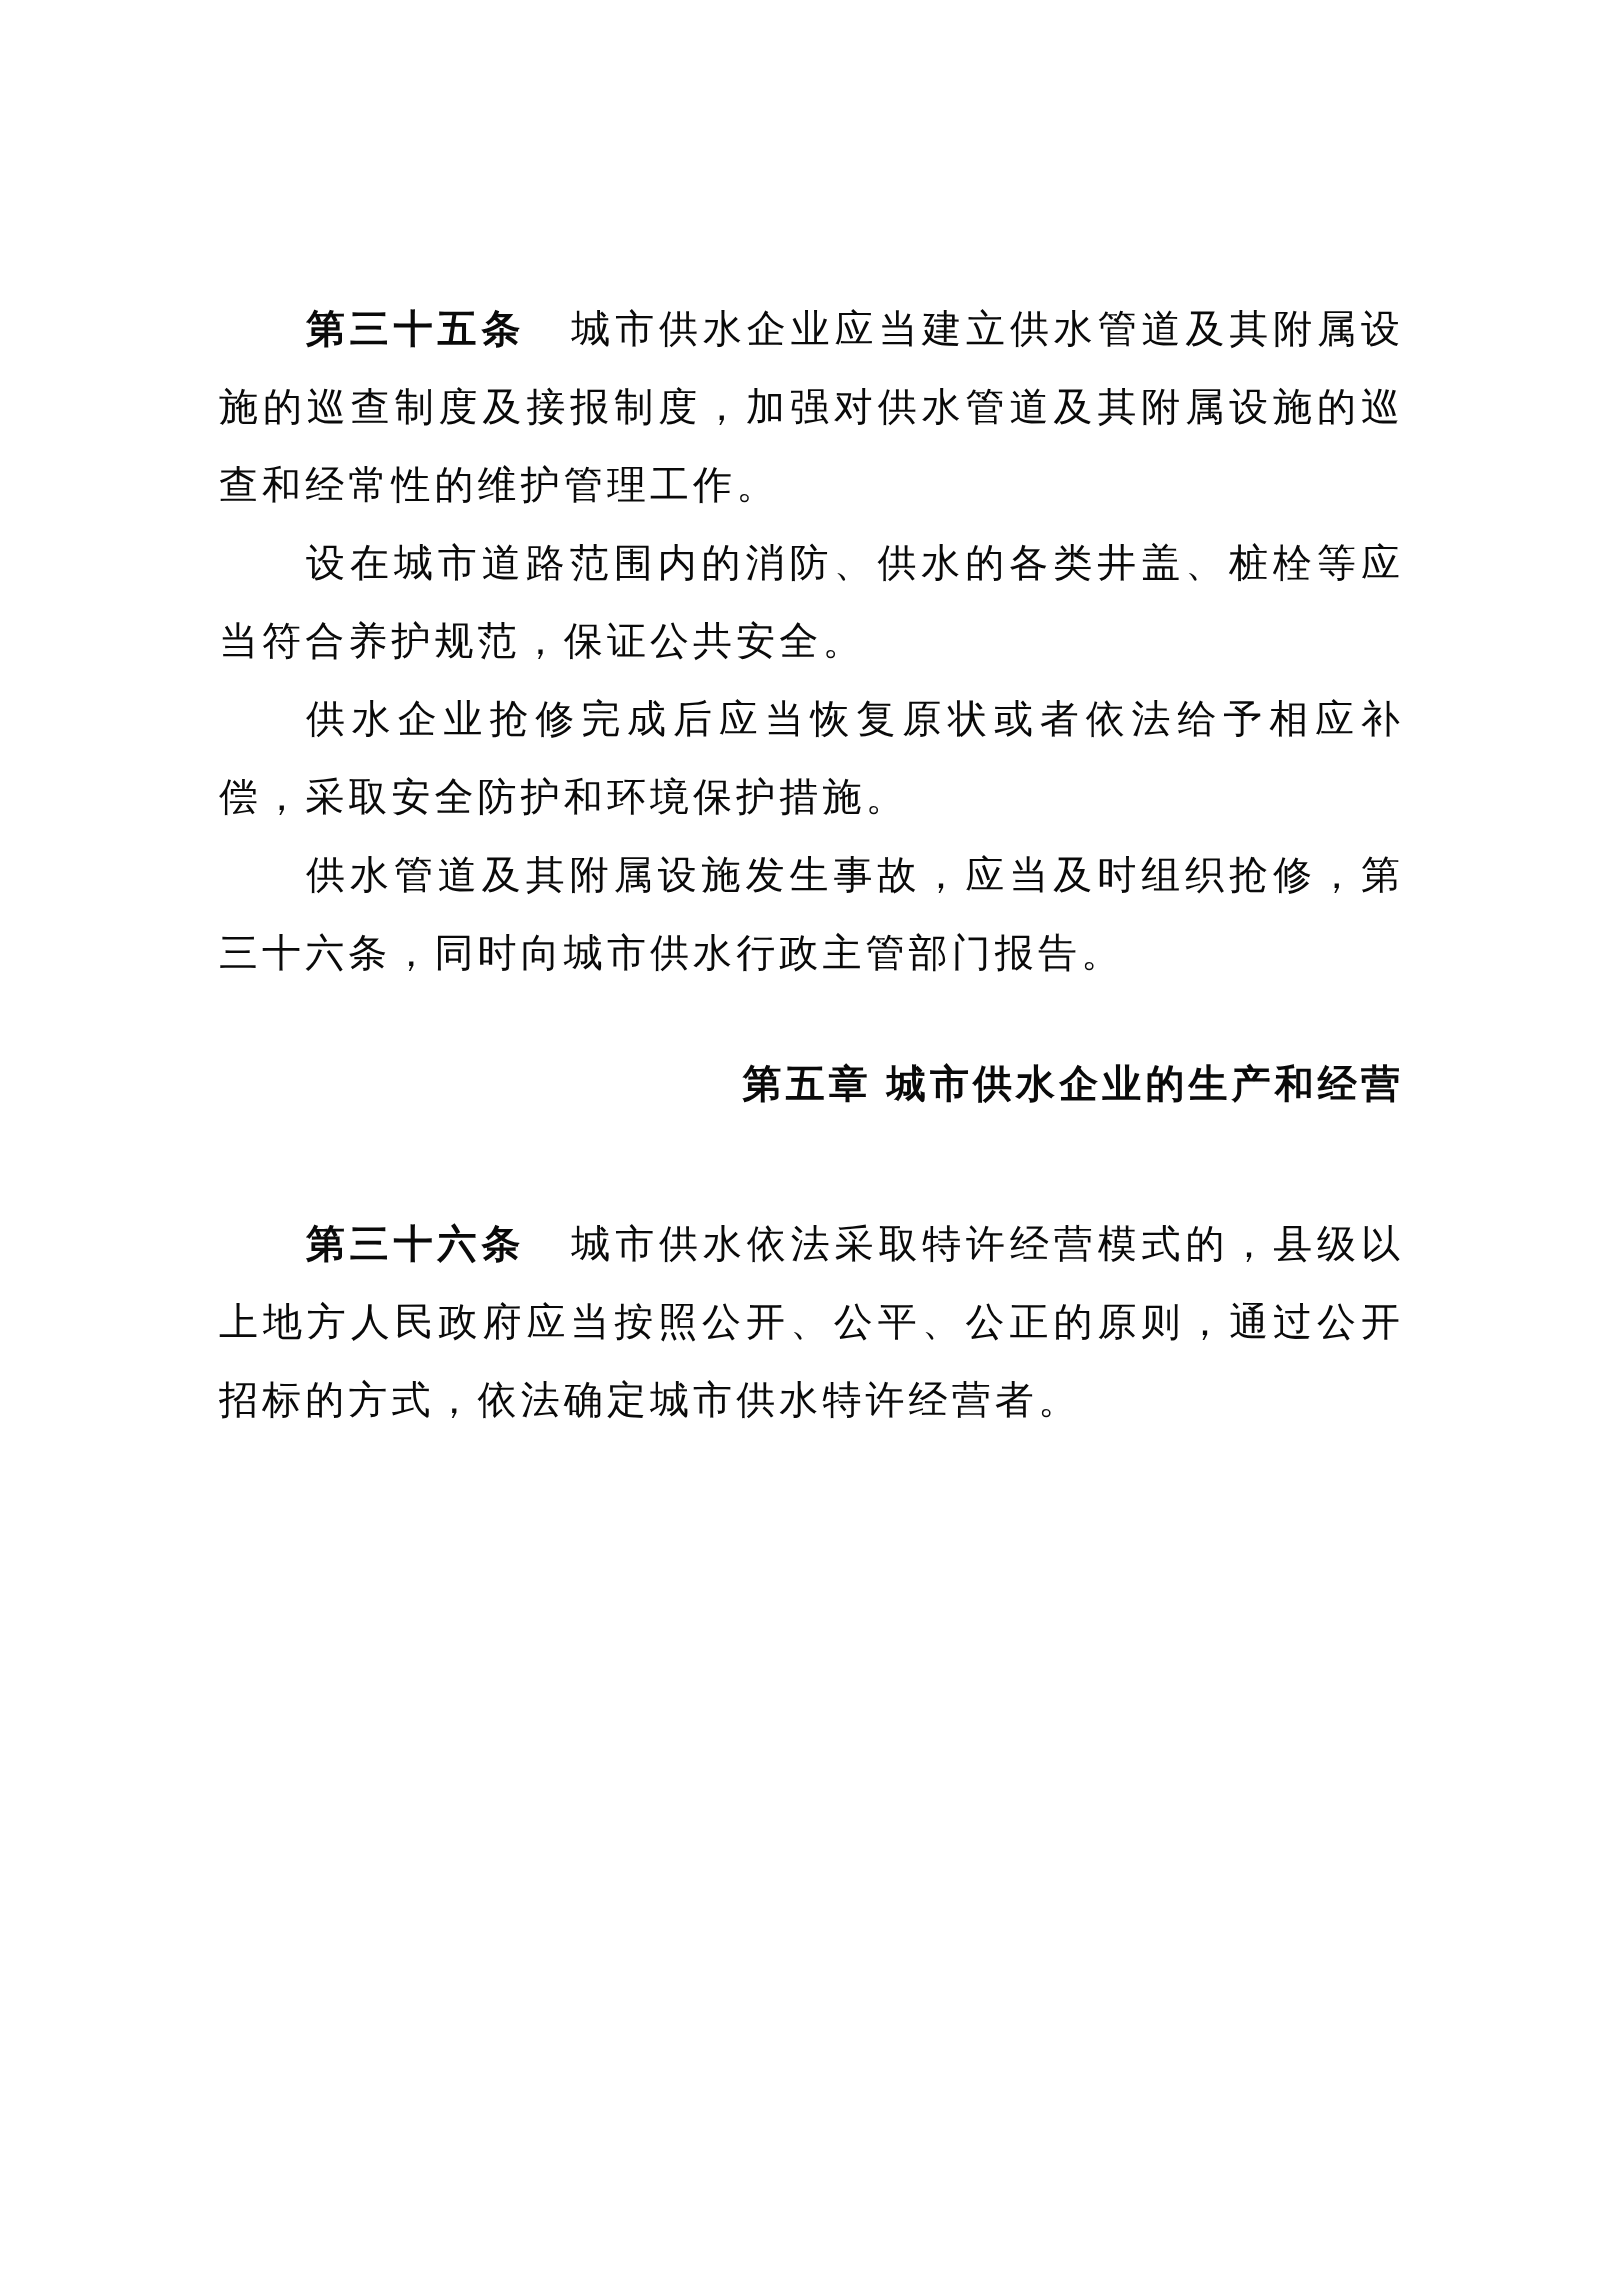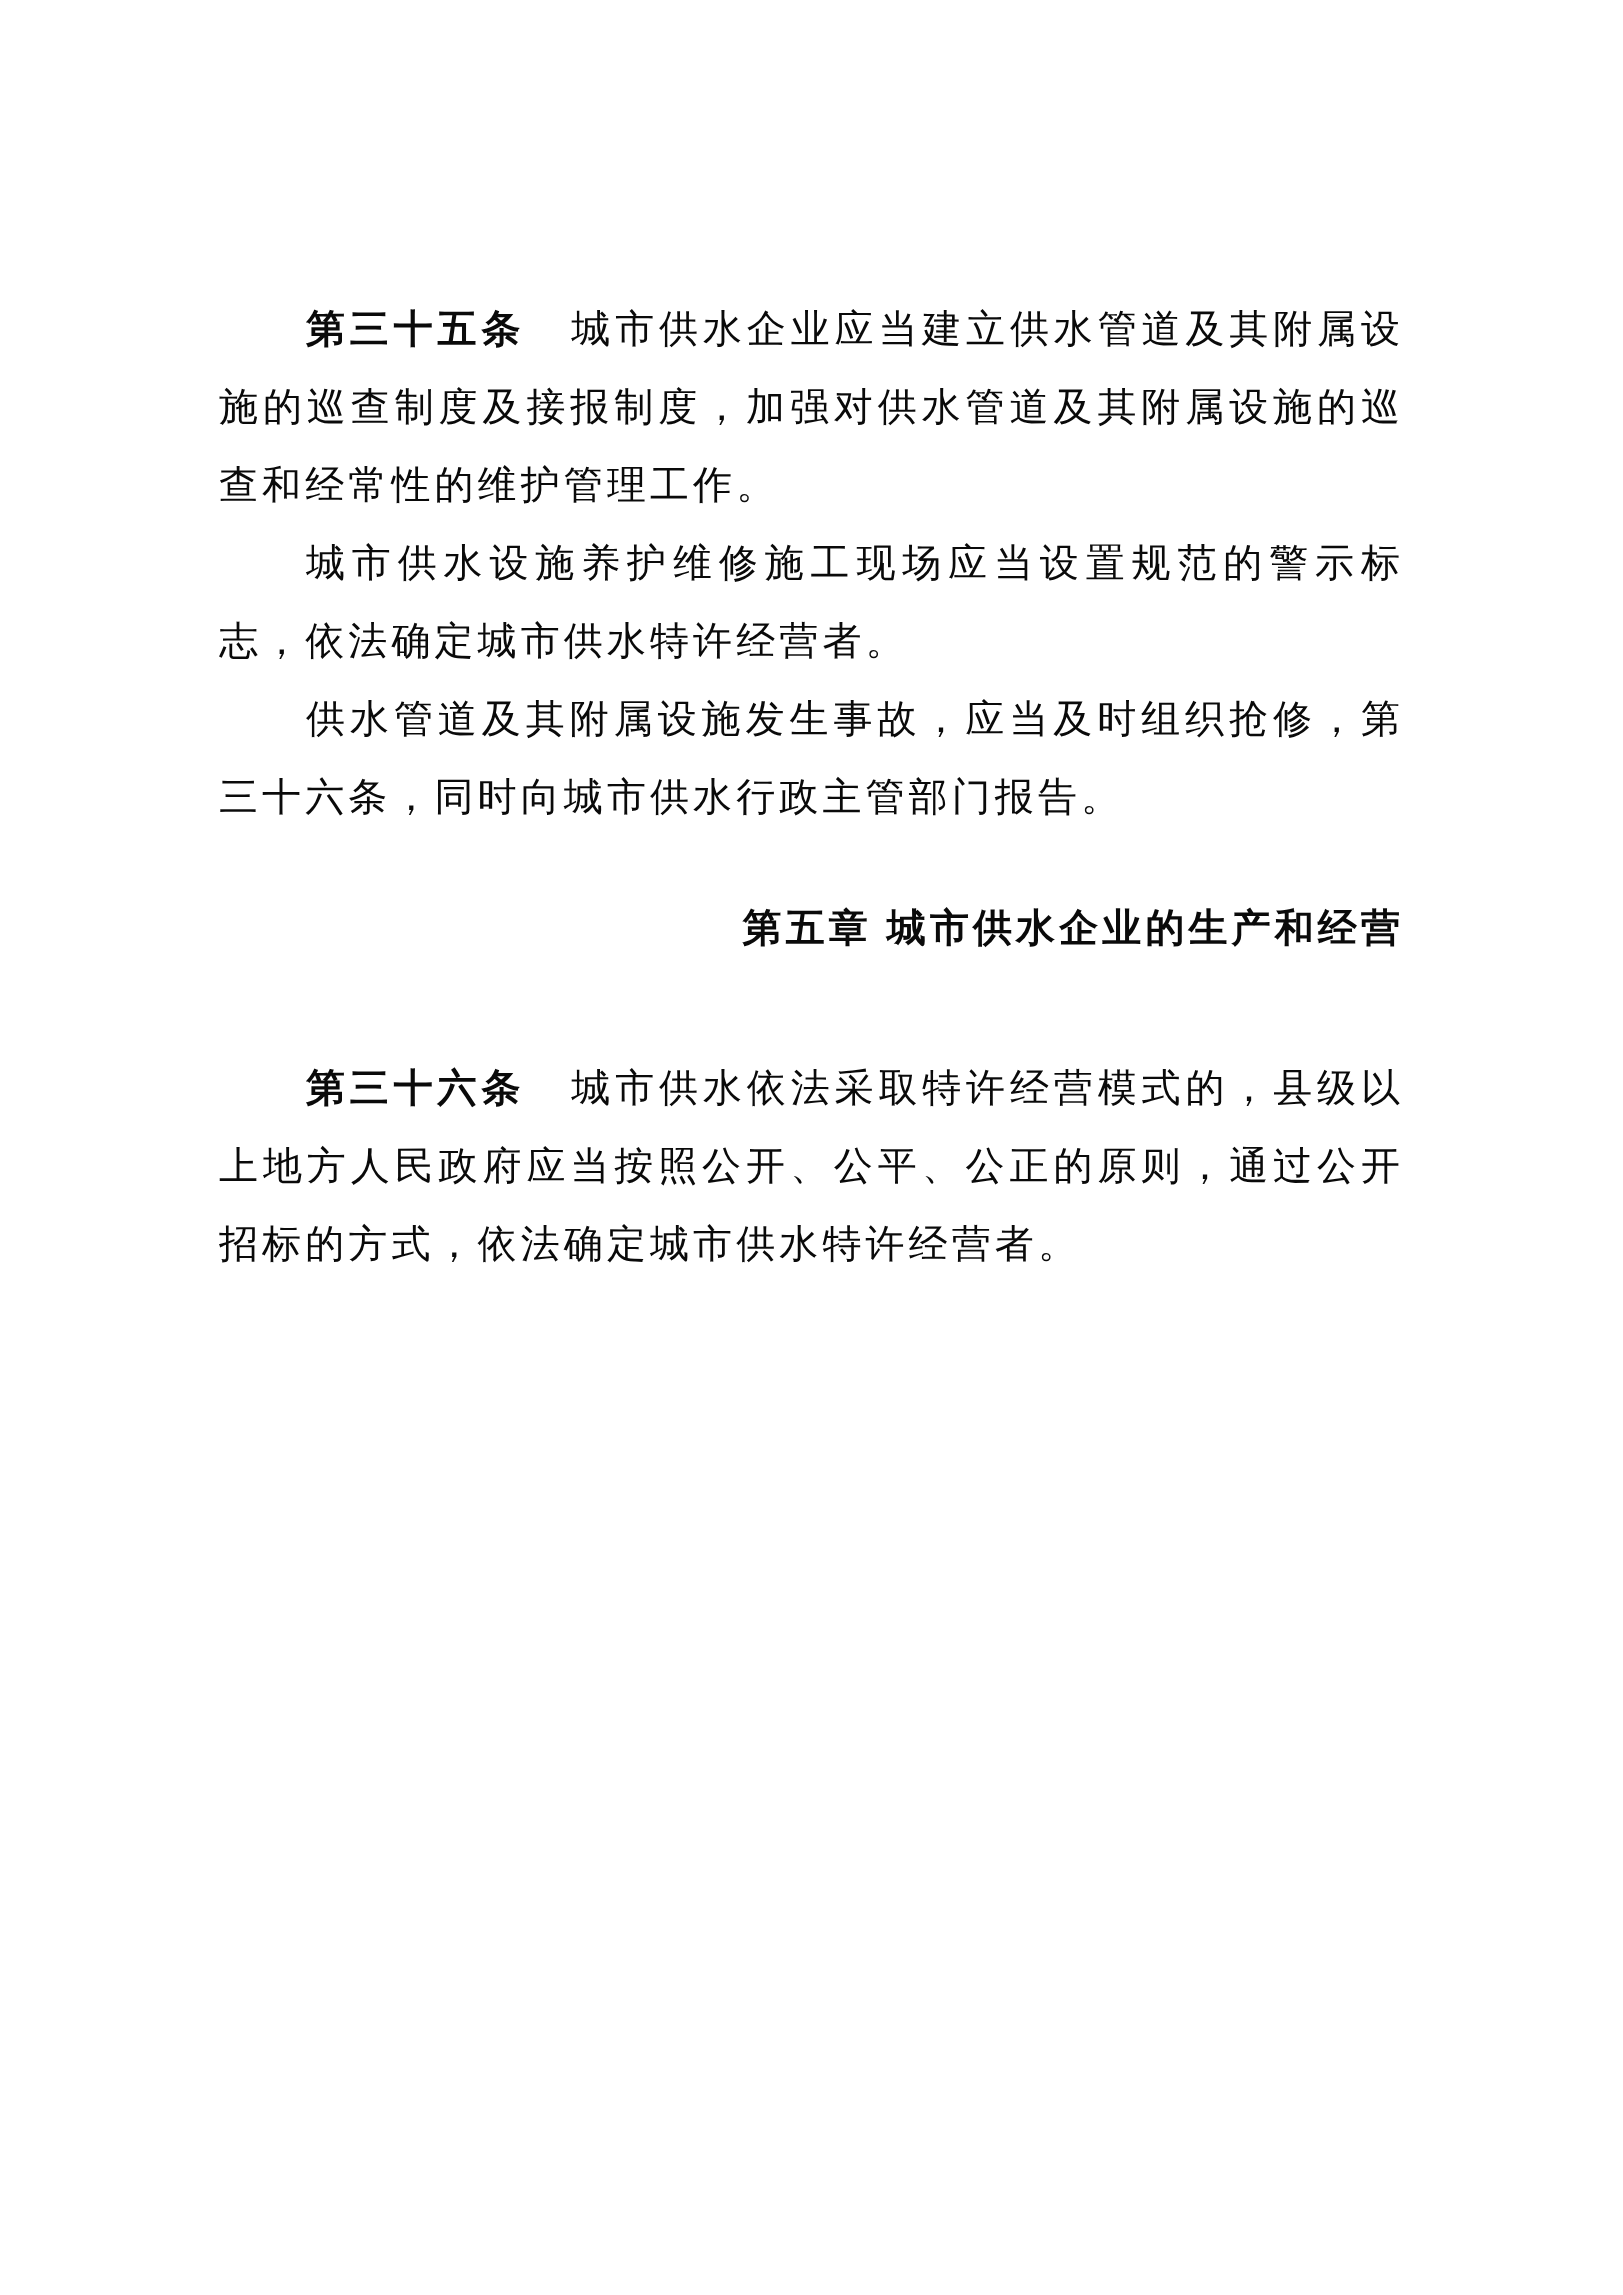--- a/index.html
+++ b/index.html
@@ -51,22 +51,23 @@
 </head>
 <body>
 
 <div class="page">
   <main class="doc">
 
     <p class="para">
       <span class="lead">第三十五条</span><span class="txt">城市供水企业应当建立供水管道及其附属设施的巡查制度及接报制度，加强对供水管道及其附属设施的巡查和经常性的维护管理工作。</span>
     </p>
 
+    <p class="para">设在城市道路范围内的消防、供水的各类井盖、桩栓等应当符合养护规范，保证公共安全。</p>
 
-    <p class="para">城市供水设施养护维修施工现场应当设置规范的警示标志，依法确定城市供水特许经营者。</p>
+    <p class="para">供水企业抢修完成后应当恢复原状或者依法给予相应补偿，采取安全防护和环境保护措施。</p>
 
     <p class="para">供水管道及其附属设施发生事故，应当及时组织抢修，第三十六条，同时向城市供水行政主管部门报告。</p>
 
 
 
 
     <h2 class="chapter">第五章 城市供水企业的生产和经营</h2>
 
     <p class="para">
       <span class="lead">第三十六条</span><span class="txt">城市供水依法采取特许经营模式的，县级以上地方人民政府应当按照公开、公平、公正的原则，通过公开招标的方式，依法确定城市供水特许经营者。</span>

